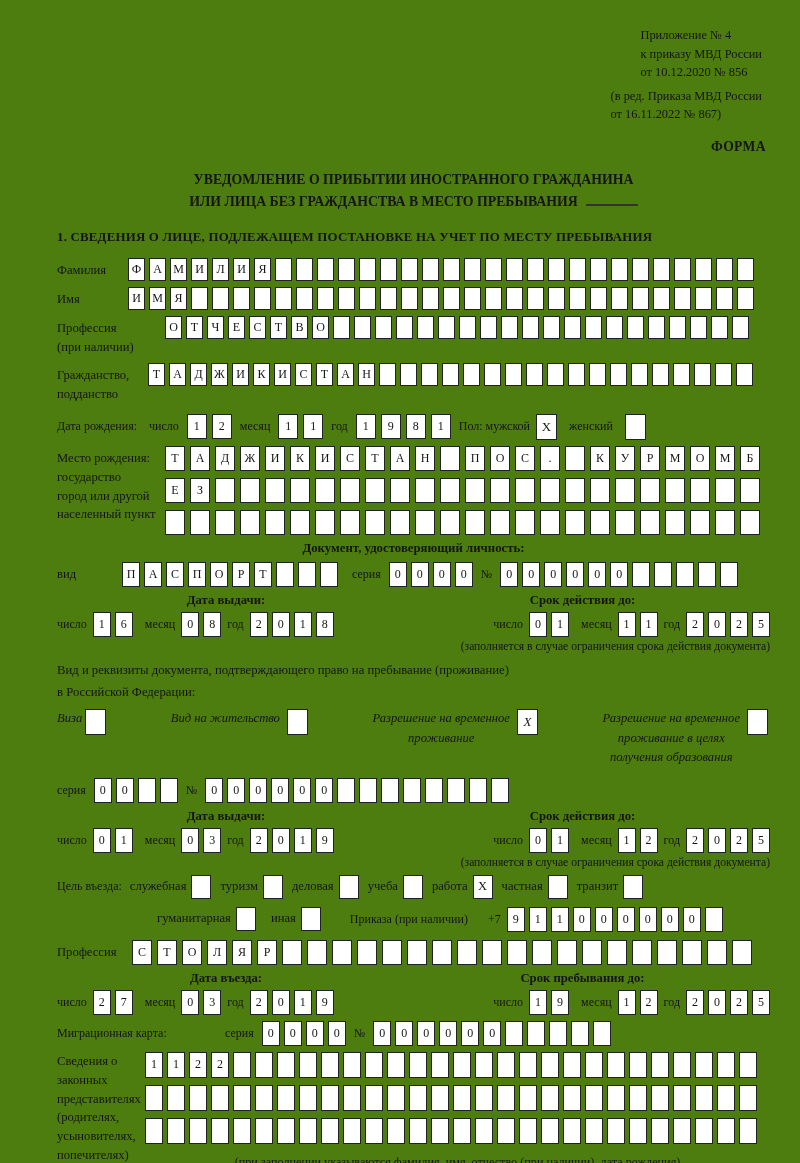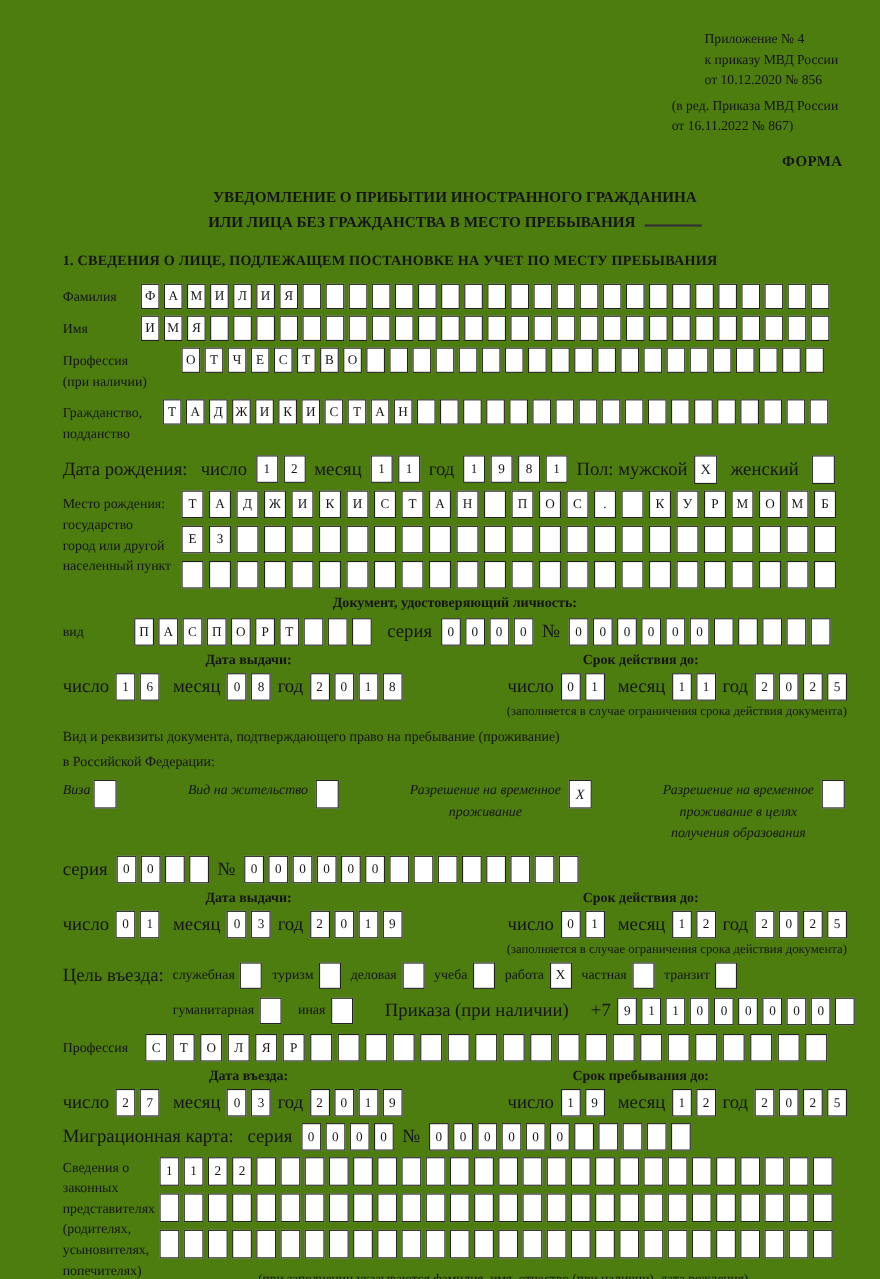--- a/index.html
+++ b/index.html
@@ -13,21 +13,21 @@
   .hdr2{margin-top:5px;}
   .forma{text-align:right;font-weight:bold;font-size:13.6px;margin-top:15px;letter-spacing:.4px;padding-right:4px;}
   .title{text-align:center;font-weight:bold;font-size:13.8px;line-height:1.6;margin-top:14px;}
   .tunder{display:inline-block;width:52px;border-bottom:2px solid #333;height:12px;margin-left:8px;}
   .sec{font-weight:bold;font-size:12.9px;margin:17px 0 13px;letter-spacing:.2px;}
 
   .frow{display:flex;align-items:flex-start;margin-bottom:6px;}
   .ac{align-items:center;}
   .flabel{font-size:12.6px;line-height:1.5;white-space:pre-line;flex-shrink:0;padding-top:3px;}
   .w71{width:71px;} .w108{width:108px;} .w91{width:91px;} .w65{width:65px;} .w88{width:88px;padding-top:0;}
-  .dlbl{font-size:17px;flex-shrink:0;}
+  .dlbl{font-size:12px;flex-shrink:0;}
 
   .cells{display:flex;flex-wrap:nowrap;}
   .cell{
     box-sizing:border-box;border:1.6px solid #222;background:#fff;
     display:flex;align-items:center;justify-content:center;
     font-size:12px;font-family:"Liberation Serif","DejaVu Serif",serif;
   }
   .sm{gap:4px;} .sm .cell{width:17px;height:23px;}
   .md{gap:5px;} .md .cell{width:20px;height:25px;}
   .n{gap:4px;}  .n .cell{width:18px;height:25px;}

